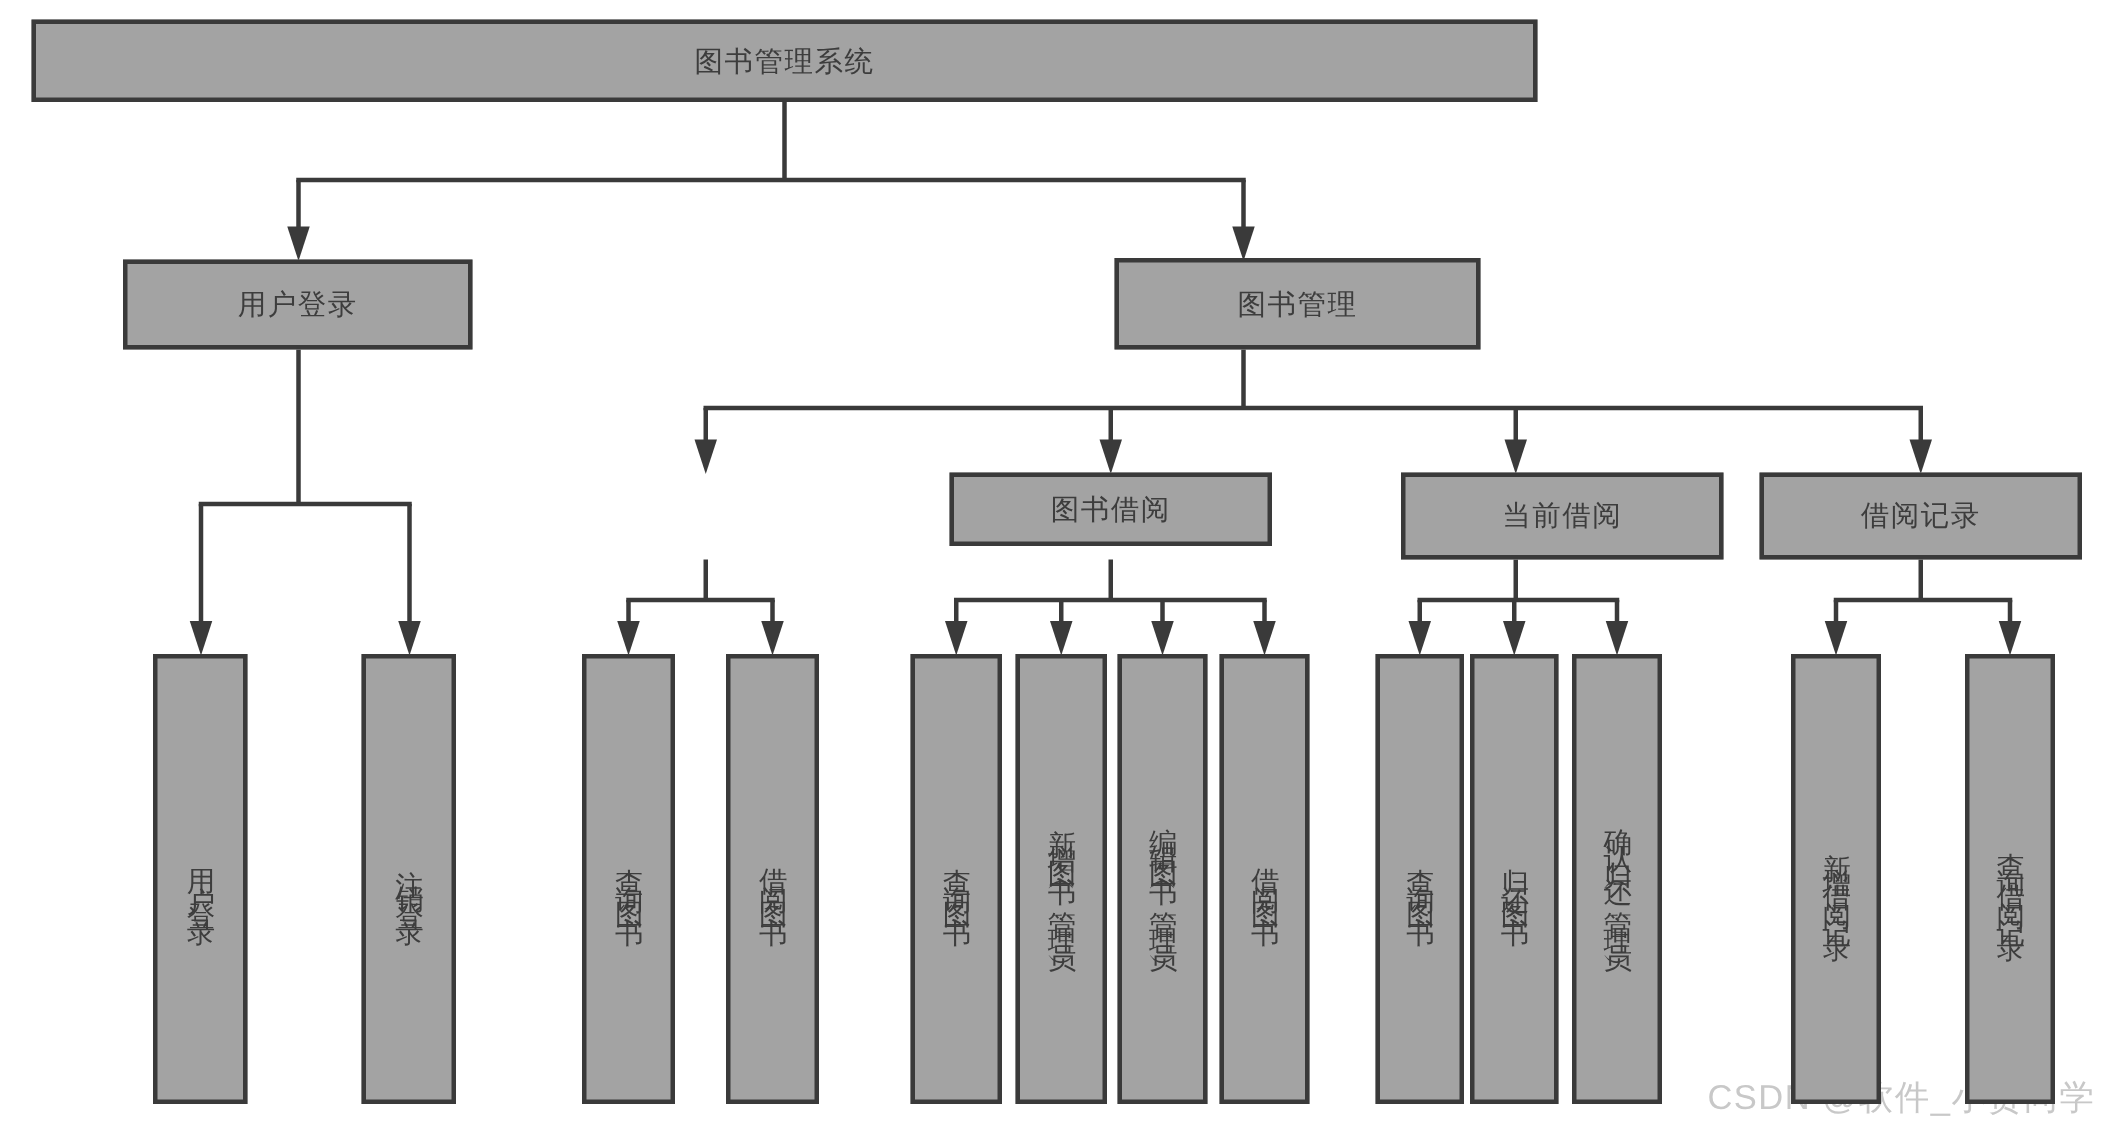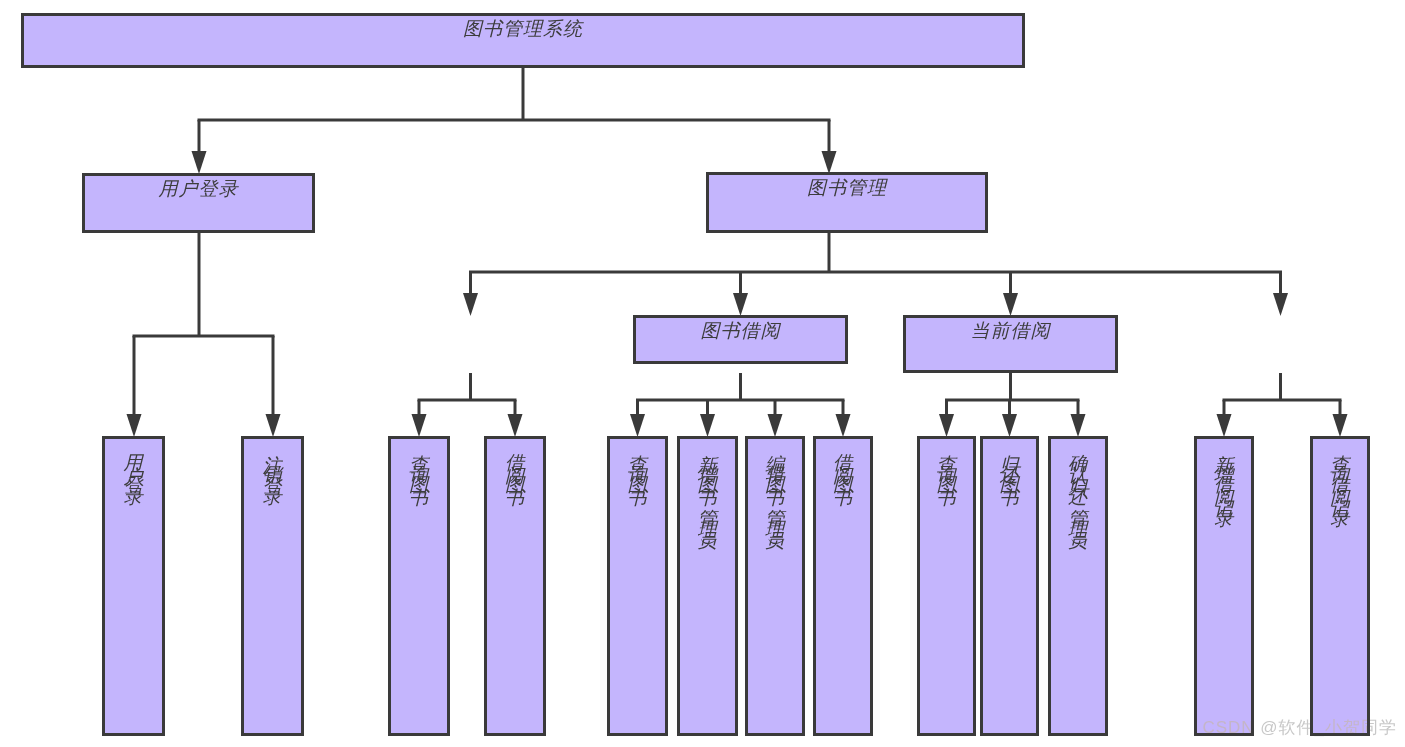--- a/index.html
+++ b/index.html
@@ -13,40 +13,39 @@
     width:1405px;height:747px;
     background:var(--background);
     font-family:"Liberation Sans","DejaVu Sans",sans-serif;
     overflow:hidden;
   }
   .stage{position:relative;width:1405px;height:747px;background:var(--background);}
   .connectors{position:absolute;left:0;top:0;color:var(--line);}
   .box{
     position:absolute;
     border:3px solid var(--line);
-    background:#c4b5fd;
+    background:#a3a3a3;
     box-sizing:border-box;
-    display:flex;justify-content:center;
+    display:flex;align-items:center;justify-content:center;
     color:var(--text);
     font-size:19px;
     letter-spacing:1px;
-    font-style:italic;
   }
   .leaf span{
     writing-mode:vertical-rl;
     text-orientation:mixed;
     line-height:1;
     letter-spacing:11px;
     font-size:19px;
     display:block;
   }
   .watermark{
     position:absolute;
     right:8px;top:716px;
-    font-size:17px;
+    font-size:23px;
     color:var(--watermark);
     letter-spacing:1px;
     mix-blend-mode:darken;
     white-space:nowrap;
   }
 </style>
 </head>
 <body>
 
 <div class="stage">
@@ -120,29 +119,32 @@
     </g>
   </svg>
 
   <div class="box" style="left:21px;top:13px;width:1004px;height:55px">
     <span>图书管理系统</span>
   </div>
 
   <div class="box" style="left:82px;top:173px;width:233px;height:60px">
     <span>用户登录</span>
   </div>
-  <div class="box" style="left:706px;top:172px;width:282px;height:61px">
+  <div class="box" style="left:743px;top:172px;width:244px;height:61px">
     <span>图书管理</span>
   </div>
 
   <div class="box" style="left:633px;top:315px;width:215px;height:49px">
     <span>图书借阅</span>
   </div>
-  <div class="box" style="left:903px;top:315px;width:215px;height:58px">
+  <div class="box" style="left:934px;top:315px;width:215px;height:58px">
     <span>当前借阅</span>
+  </div>
+  <div class="box" style="left:1173px;top:315px;width:215px;height:58px">
+    <span>借阅记录</span>
   </div>
 
   <div class="box leaf" style="left:102px;top:436px;width:63px;height:300px">
     <span>用户登录</span>
   </div>
   <div class="box leaf" style="left:241px;top:436px;width:63px;height:300px">
     <span>注销登录</span>
   </div>
 
   <div class="box leaf" style="left:388px;top:436px;width:62px;height:300px">

